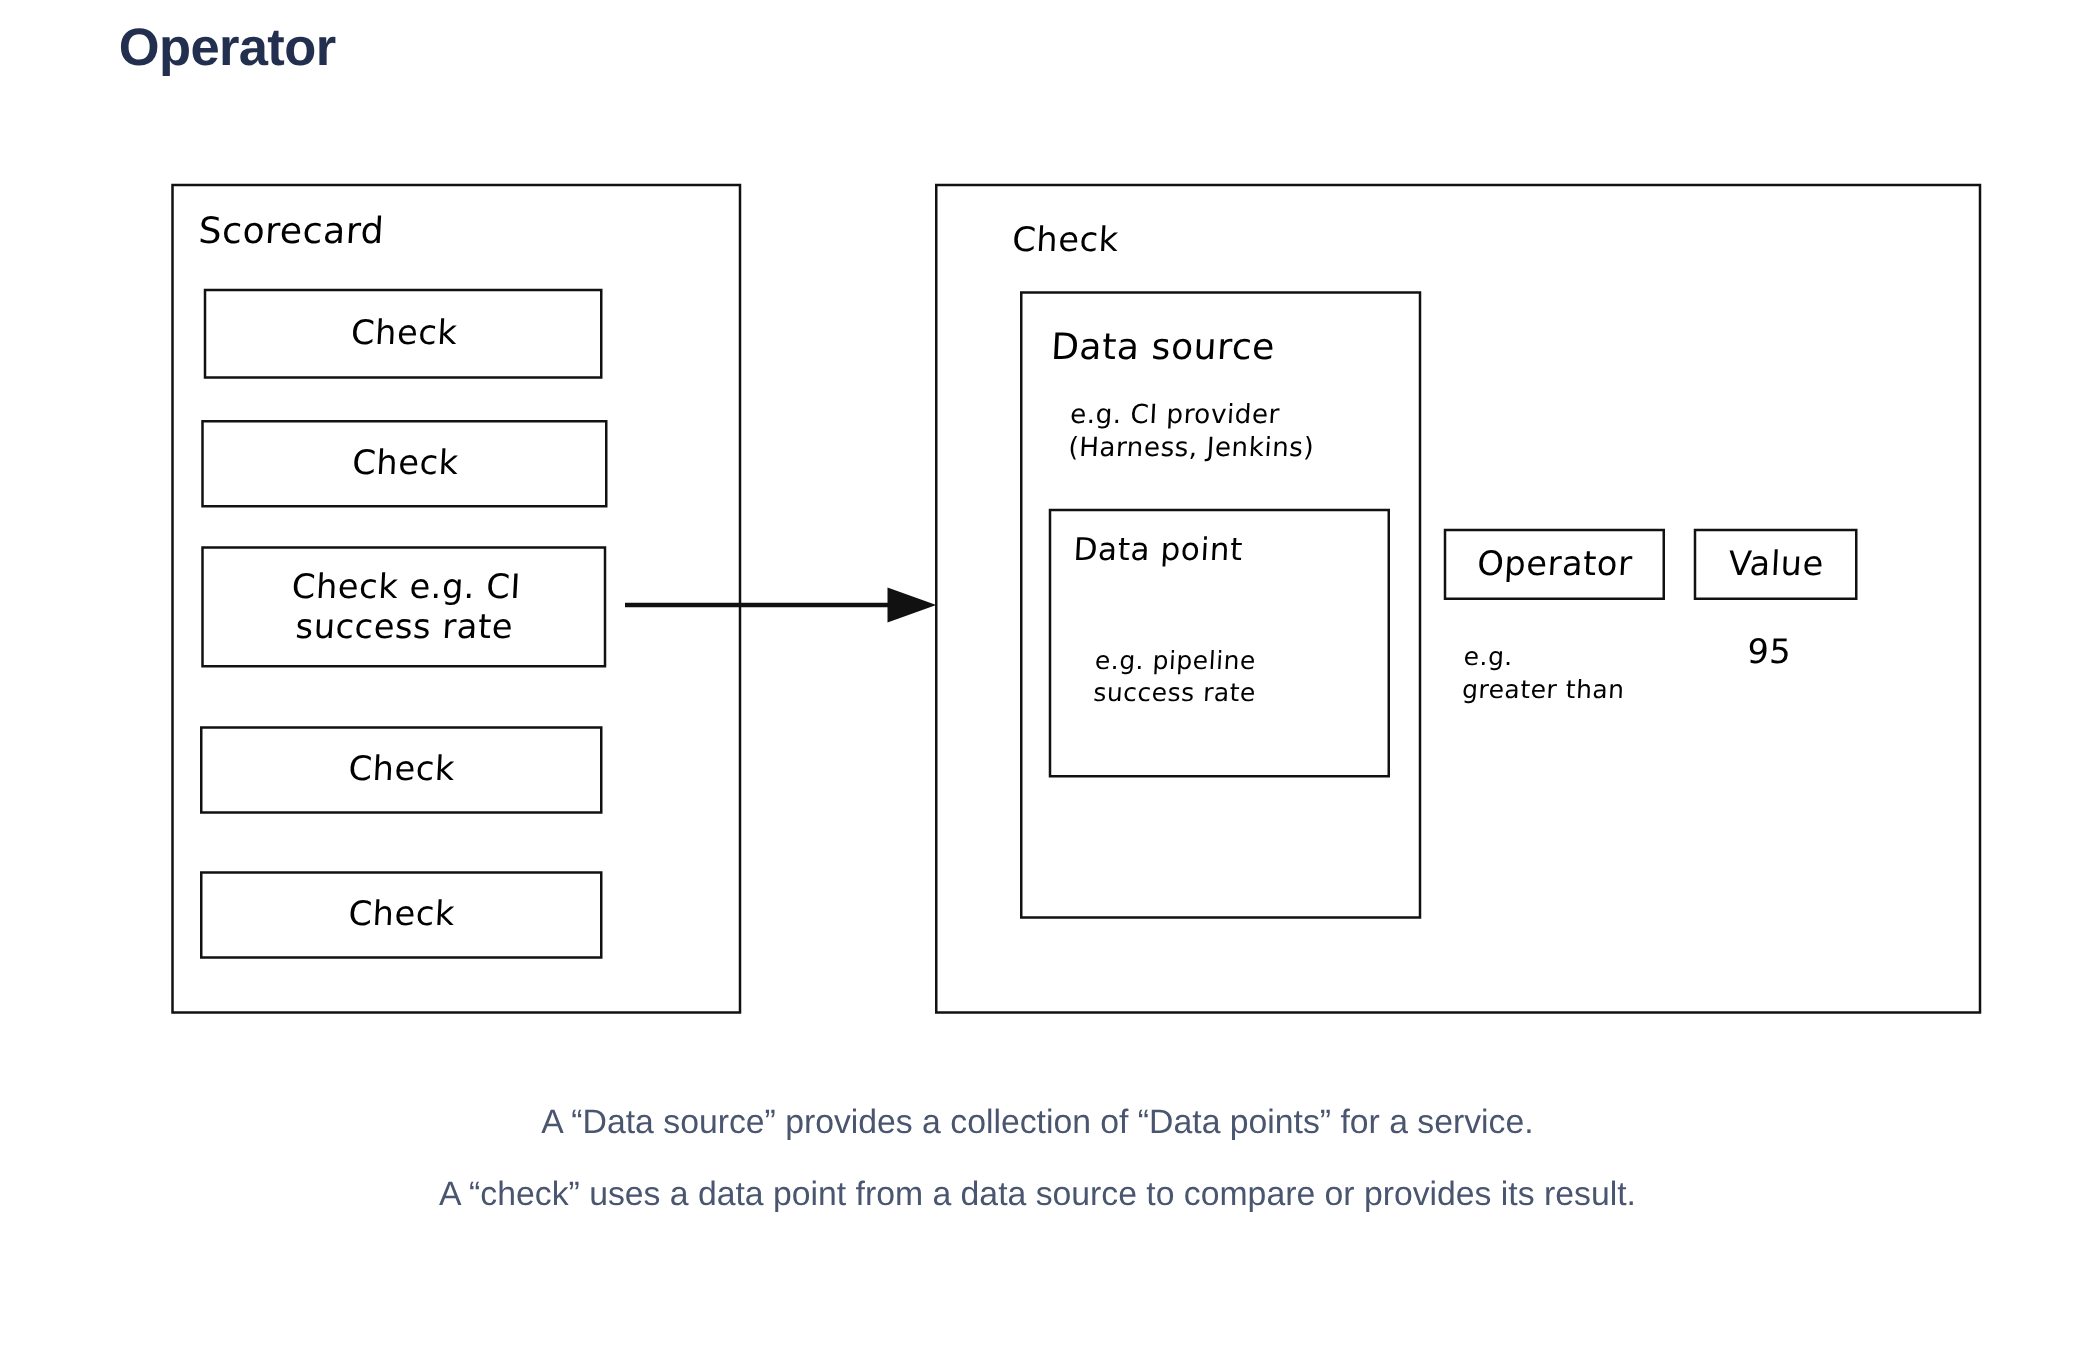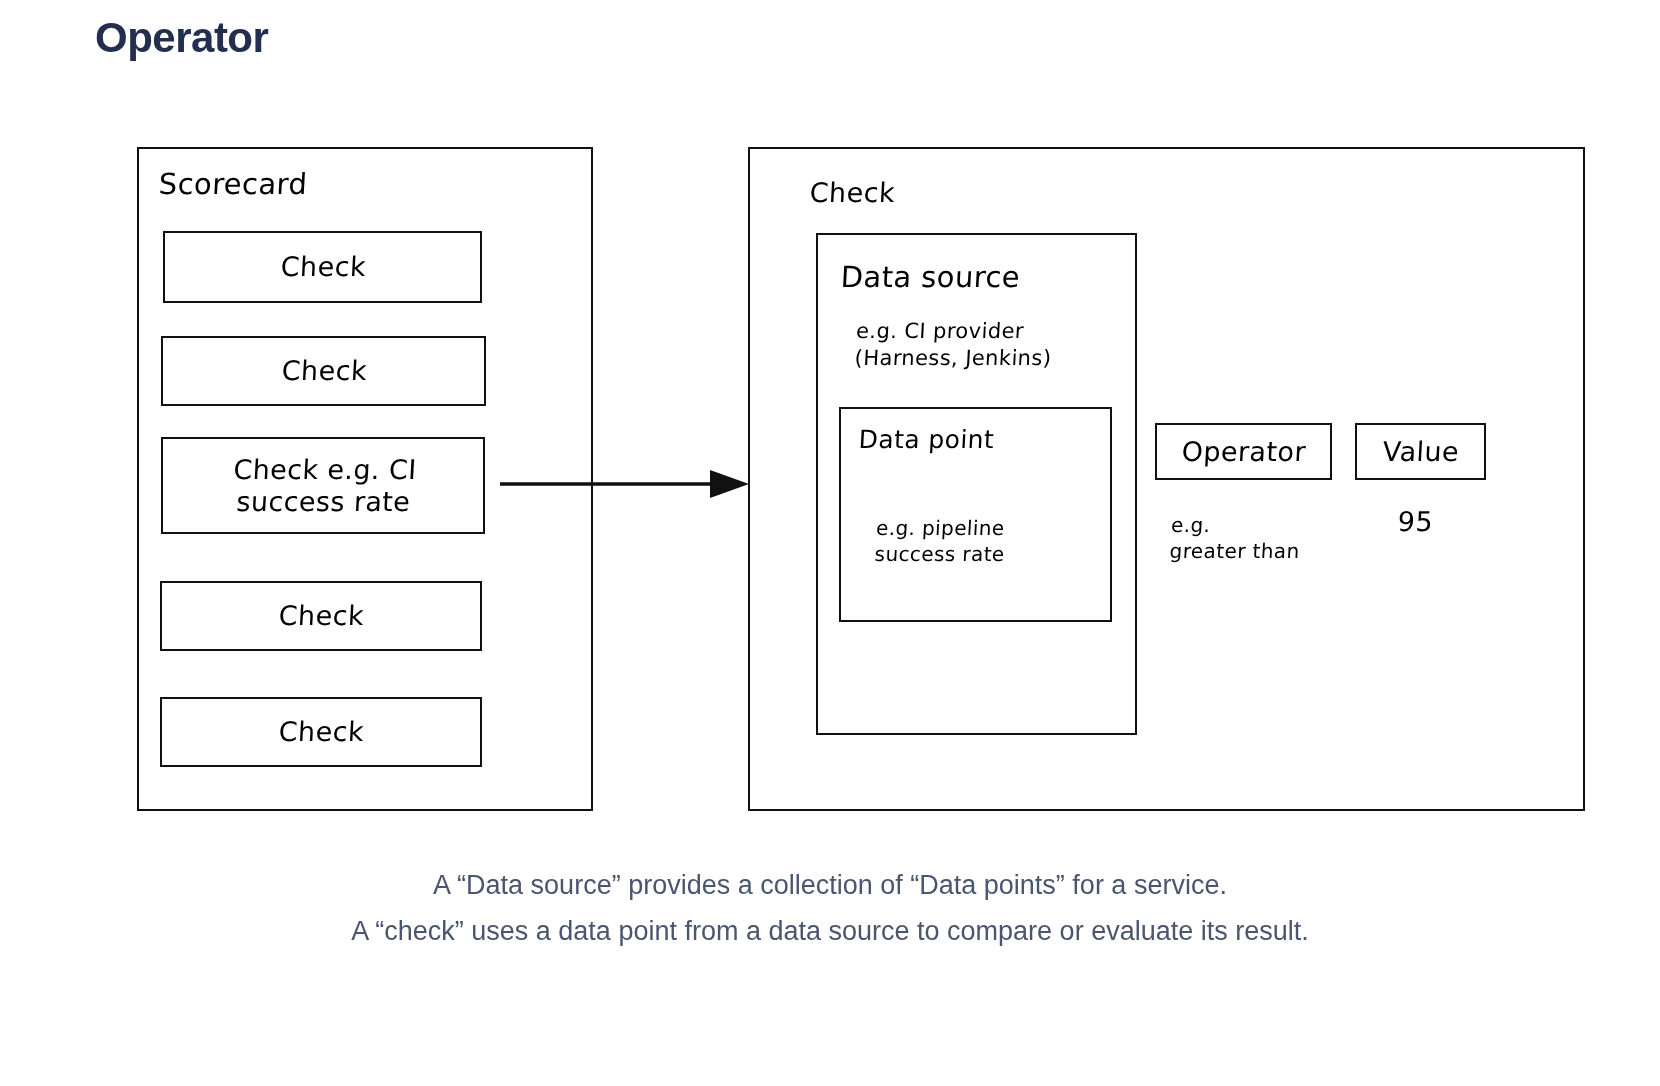--- a/index.html
+++ b/index.html
@@ -93,21 +93,21 @@
     position: absolute;
     left: 0;
     top: 862px;
     width: 1660px;
     text-align: center;
     color: #4a5670;
     font-family: "Liberation Sans", sans-serif;
     font-size: 27px;
     line-height: 46px;
   }
-  #caption > div { margin: 0; padding: 0; }
+  #caption > div { margin: 12px; padding: 0; }
 </style>
 </head>
 <body>
 
 <div id="page-title">Operator</div>
 
 <div id="diagram">
 
   <div class="panel" style="left:137px; top:147px; width:456px; height:664px;">
   </div>
@@ -173,14 +173,14 @@
   <div class="check-box" style="left:1355px; top:423px; width:131px; height:57px;">
     <span class="hand lbl-lg">Value</span>
   </div>
 
   <div class="hand lbl-lg abs" style="left:1397px; top:506px;">95</div>
 
 </div>
 
 <div id="caption">
   <div>A “Data source” provides a collection of “Data points” for a service.</div>
-  <div>A “check” uses a data point from a data source to compare or evaluate its result.</div>
+  <div>A “check” uses a data point from a data source to compare or provides its result.</div>
 </div>
 
 </body></html>

